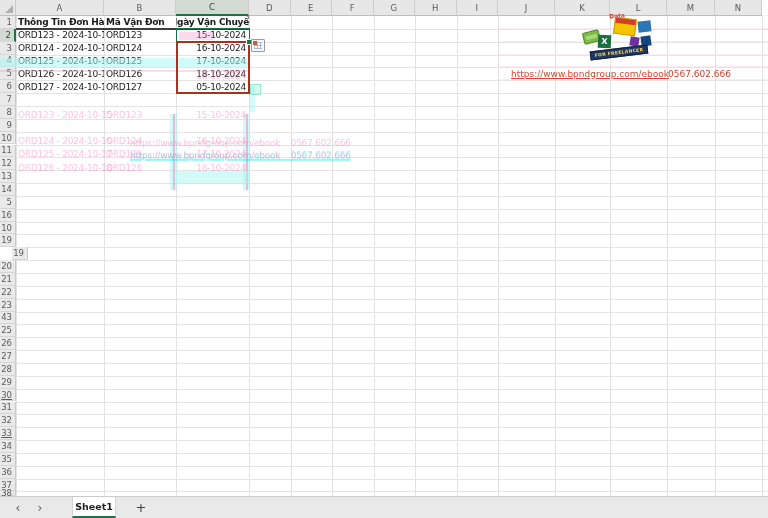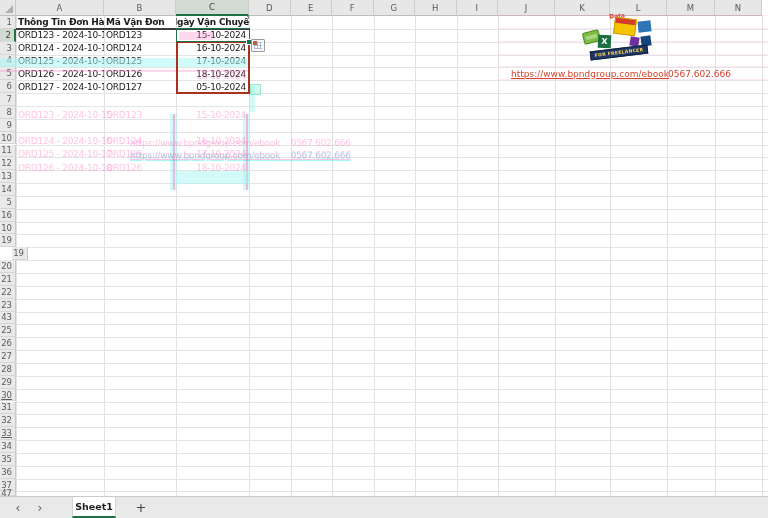--- a/index.html
+++ b/index.html
@@ -250,21 +250,21 @@
       <div class="rowhdr" style="top: 362.95px; height: 12.85px;">28</div>
       <div class="rowhdr" style="top: 375.8px; height: 12.85px;">29</div>
       <div class="rowhdr" style="top: 388.65px; height: 12.85px; text-decoration: underline;">30</div>
       <div class="rowhdr" style="top: 401.5px; height: 12.85px;">31</div>
       <div class="rowhdr" style="top: 414.35px; height: 12.85px;">32</div>
       <div class="rowhdr" style="top: 427.2px; height: 12.85px; text-decoration: underline;">33</div>
       <div class="rowhdr" style="top: 440.05px; height: 12.85px;">34</div>
       <div class="rowhdr" style="top: 452.9px; height: 12.85px;">35</div>
       <div class="rowhdr" style="top: 465.75px; height: 12.85px;">36</div>
       <div class="rowhdr" style="top: 478.6px; height: 12.85px;">37</div>
-      <div class="rowhdr" style="top: 491.45px; height: 4.55px;">47</div>
+      <div class="rowhdr" style="top: 491.45px; height: 4.55px;">38</div>
       <div class="cell b" style="left: 16px; top: 16px; width: 88px; height: 12.85px; padding-left: 2px;">Thông Tin Đơn Hàng</div>
       <div class="cell b" style="left: 104px; top: 16px; width: 72px; height: 12.85px; padding-left: 2px;">Mã Vận Đơn</div>
       <div class="cell b c" style="left: 176px; top: 16px; width: 73px; height: 12.85px; padding-left: 0px;">Ngày Vận Chuyển</div>
       <div class="cell " style="left: 16px; top: 28.85px; width: 88px; height: 12.85px; padding-left: 2px;">ORD123 - 2024-10-15</div>
       <div class="cell " style="left: 104px; top: 28.85px; width: 72px; height: 12.85px; padding-left: 2px;">ORD123</div>
       <div class="cell r" style="left: 176px; top: 28.85px; width: 73px; height: 12.85px; padding-left: 0px;">15-10-2024</div>
       <div class="cell " style="left: 16px; top: 41.7px; width: 88px; height: 12.85px; padding-left: 2px;">ORD124 - 2024-10-16</div>
       <div class="cell " style="left: 104px; top: 41.7px; width: 72px; height: 12.85px; padding-left: 2px;">ORD124</div>
       <div class="cell r" style="left: 176px; top: 41.7px; width: 73px; height: 12.85px; padding-left: 0px;">16-10-2024</div>
       <div class="cell " style="left: 16px; top: 54.55px; width: 88px; height: 12.85px; padding-left: 2px;">ORD125 - 2024-10-17</div>

